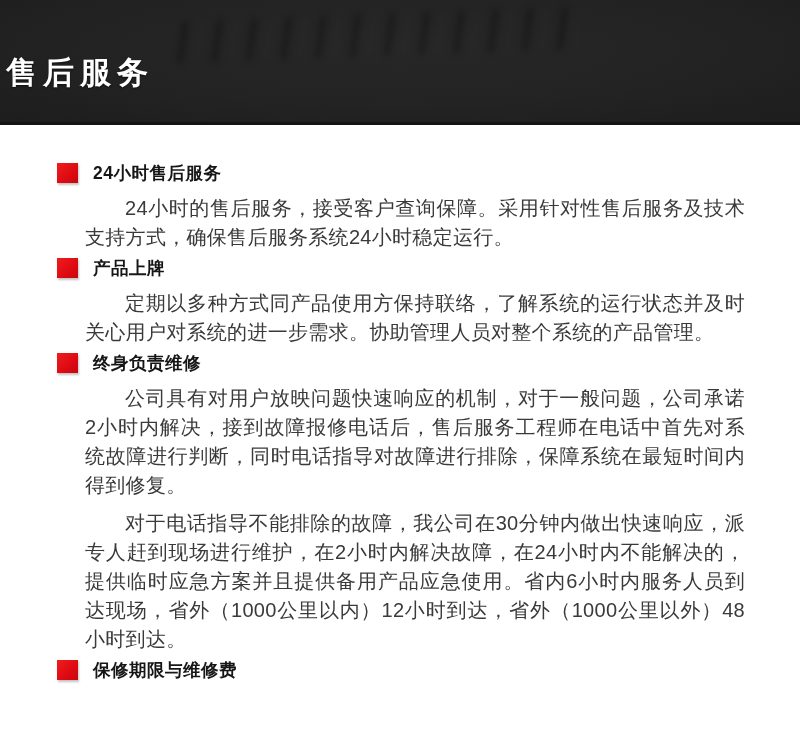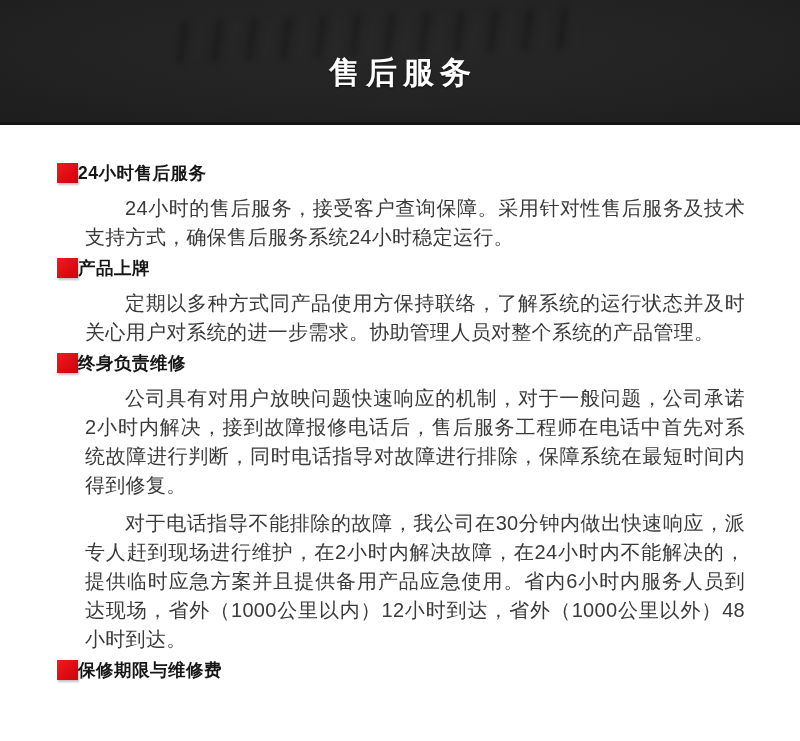--- a/index.html
+++ b/index.html
@@ -36,40 +36,40 @@
     );
     filter: blur(3px);
     opacity: 0.5;
     transform: rotate(-2deg);
   }
   .banner-title {
     position: absolute;
     left: 0;
     right: 0;
     top: 52px;
-    text-align: center;
     color: #ffffff;
     font-size: 31px;
     font-weight: bold;
     letter-spacing: 6px;
     text-indent: 6px;
     text-shadow: 0 1px 2px rgba(0,0,0,0.6);
     white-space: nowrap;
   }
   
   .content {
     padding: 36px 55px 0 57px;
   }
   .section {
     margin-bottom: 4px;
   }
   .sec-head {
     height: 24px;
     display: flex;
     align-items: center;
+    gap: 15px;
   }
   .bullet {
     width: 21px;
     height: 20px;
     flex: 0 0 21px;
     background: linear-gradient(135deg, #ef1d1d 0%, #dd0a12 60%, #c90610 100%);
     box-shadow: 1px 2px 2px rgba(80,80,80,0.35);
   }
   .sec-title {
     margin: 0;

